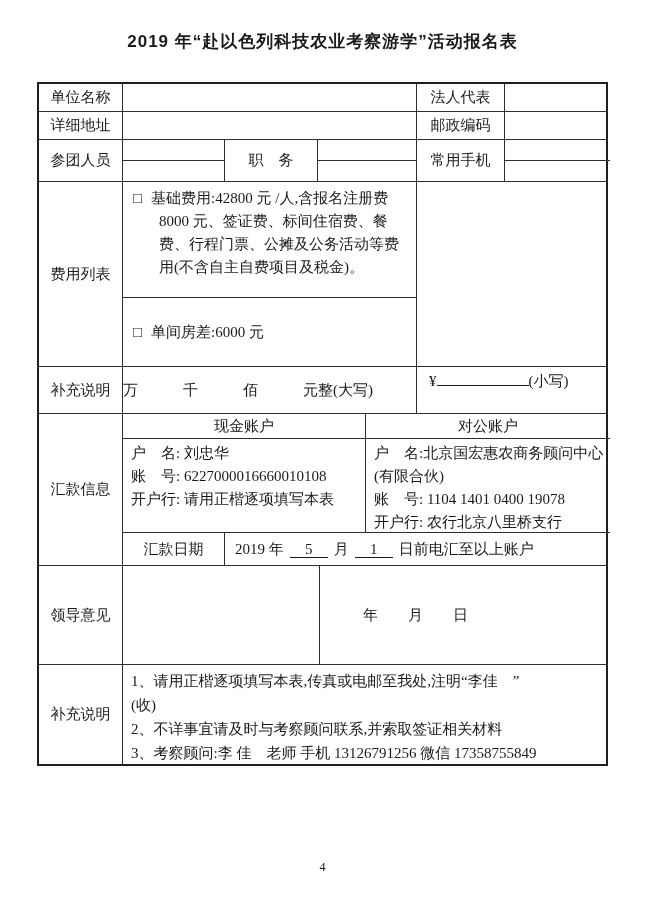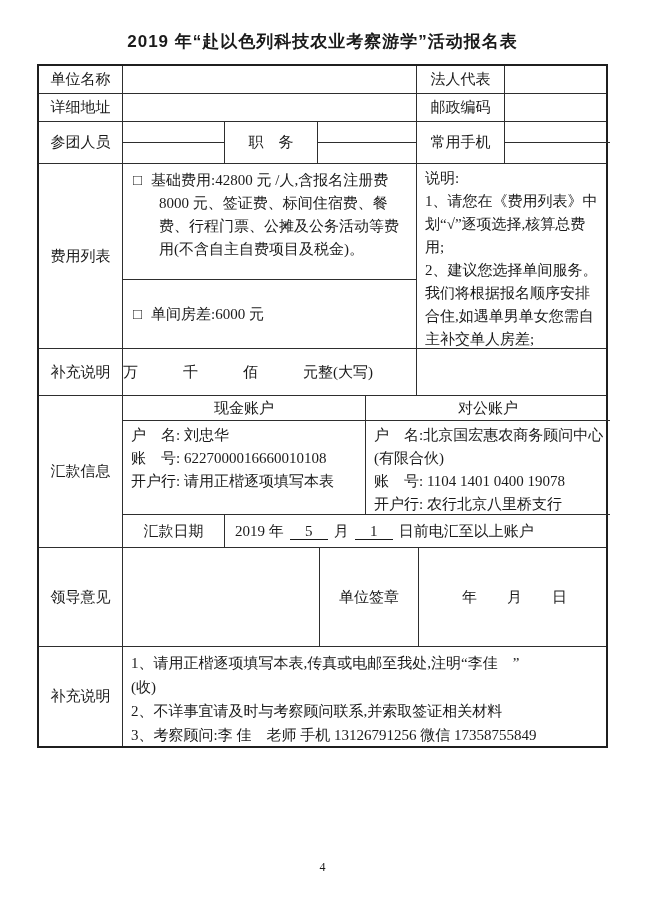--- a/index.html
+++ b/index.html
@@ -12,21 +12,21 @@
     font-family:"Liberation Serif","DejaVu Serif",serif;
     overflow:hidden;
   }
   .doc-title {
     position:absolute; left:0; top:30px; width:645px;
     text-align:center;
     font-family:"Liberation Sans","DejaVu Sans",sans-serif;
     font-weight:bold; font-size:17px; letter-spacing:1px;
   }
   .form-table {
-    position:absolute; left:37px; top:64px; width:571px;
+    position:absolute; left:37px; top:82px; width:571px;
     border:2px solid #1f1f1f;
     font-size:15px; line-height:1.5;
   }
   .t-row { display:flex; border-bottom:1.5px solid #2e2e2e; }
   .t-row:last-child { border-bottom:none; }
   .cell { border-right:1.5px solid #2e2e2e; overflow:hidden; }
   .cell.last { border-right:none; }
   .lab { display:flex; align-items:center; justify-content:center; text-align:center; }
   .h28 { height:28px; } .h42 { height:42px; }
   .w84 { flex:0 0 84px; } .w294 { flex:0 0 294px; } .w88 { flex:0 0 88px; }
@@ -110,31 +110,29 @@
         <div class="fee-item">
           <span class="cb">□</span><span>基础费用:42800 元 /人,含报名注册费 8000 元、签证费、标间住宿费、餐费、行程门票、公摊及公务活动等费用(不含自主自费项目及税金)。</span>
         </div>
       </div>
       <div class="fee-sub-b">
         <div class="fee-item">
           <span class="cb">□</span><span>单间房差:6000 元</span>
         </div>
       </div>
     </div>
-    <div class="cell w193 last notes-cell">
-      <div>说明:</div>
-      <div>1、请您在《费用列表》中划“√”逐项选择,核算总费用;</div>
-      <div>2、建议您选择单间服务。我们将根据报名顺序安排合住,如遇单男单女您需自主补交单人房差;</div>
-    </div>
   </div>
 
   <div class="t-row total-row">
     <div class="cell w84 lab">补充说明</div>
     <div class="cell w294 cap-cell">
       <span>万　　　千　　　佰　　　元整(大写)</span>
+    </div>
+    <div class="cell w193 last yen-cell">
+      <span>¥</span><span class="blank-line"></span><span>(小写)</span>
     </div>
   </div>
 
   <div class="t-row remit-row">
     <div class="cell w84 lab">汇款信息</div>
     <div class="cell w487 last remit-right">
       <div class="remit-hdr">
         <div class="cell w243 lab">现金账户</div>
         <div class="cell w244 last lab">对公账户</div>
       </div>
@@ -159,21 +157,20 @@
           <span class="ublank">1</span>
           <span>日前电汇至以上账户</span>
         </div>
       </div>
     </div>
   </div>
 
   <div class="t-row leader-row">
     <div class="cell w84 lab">领导意见</div>
     <div class="cell w197"></div>
-    <div class="cell w99 lab">单位签章</div>
     <div class="cell w191 last lab">年　　月　　日</div>
   </div>
 
   <div class="t-row supp-row">
     <div class="cell w84 lab">补充说明</div>
     <div class="cell w487 last supp-cell">
       <div>1、请用正楷逐项填写本表,传真或电邮至我处,注明“李佳　”</div>
       <div>(收)</div>
       <div>2、不详事宜请及时与考察顾问联系,并索取签证相关材料</div>
       <div>3、考察顾问:李 佳　老师 手机 13126791256 微信 17358755849</div>

